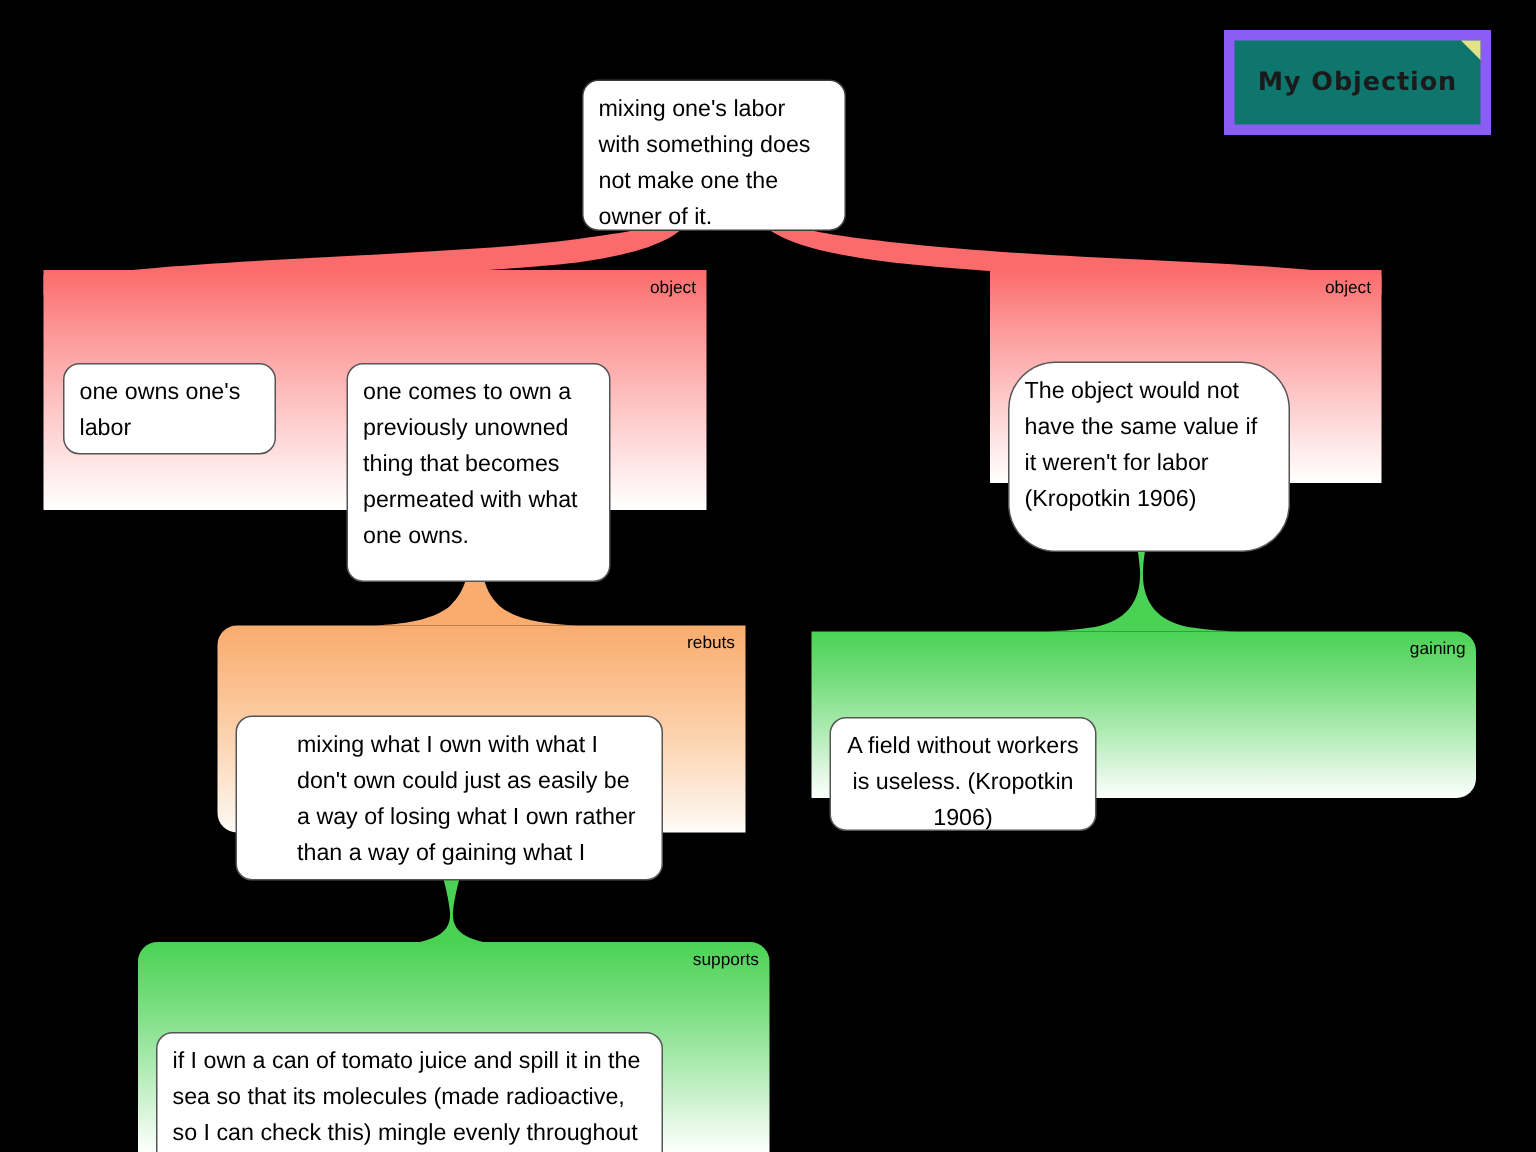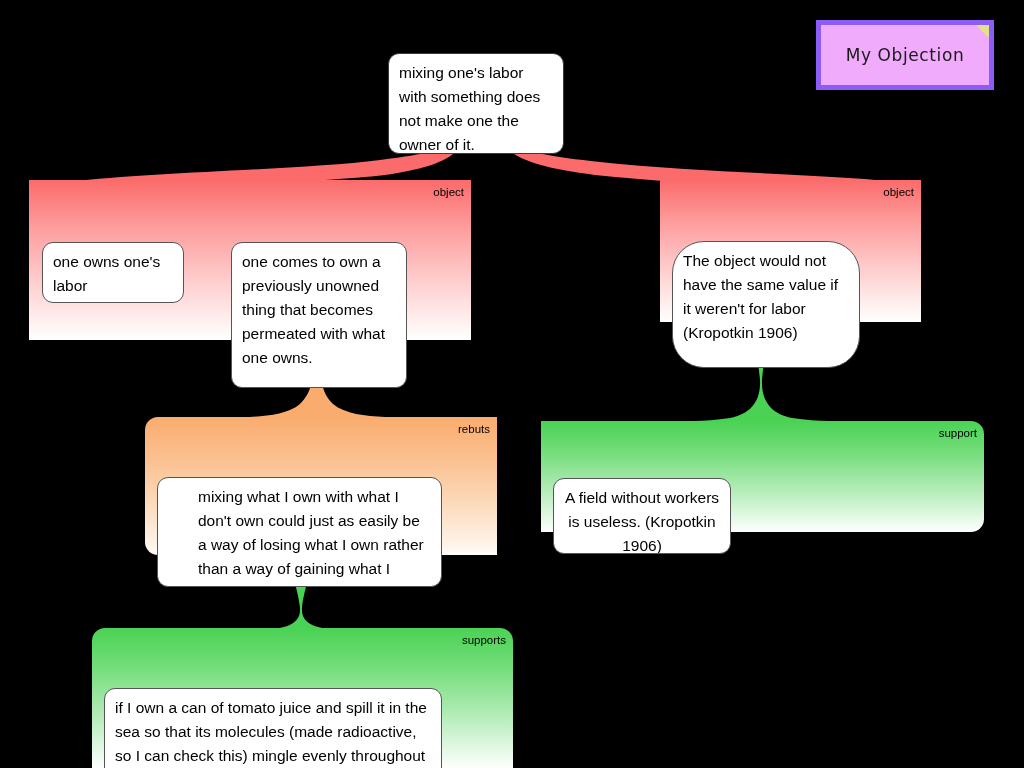--- a/index.html
+++ b/index.html
@@ -64,23 +64,24 @@
     margin-top: 48px;
   }
   .claim.root {
     border-color: #3c3c3c;
     border-width: 1.6px;
   }
 
   
   .sticky {
     position: absolute;
-    background: #f0abfc;
-    border: 5px solid #8b5cf6;
+    background: #0f766e;
+    border: 7px solid #8b5cf6;
     box-sizing: border-box;
+    font-weight: bold;
   }
   .sticky-fold {
     position: absolute;
     right: 0;
     top: 0;
     width: 0;
     height: 0;
     border-left: 13px solid transparent;
     border-top: 13px solid #e2e28a;
   }
@@ -181,21 +182,21 @@
   </div>
 
   <div class="group group-orange" style="left:145px; top:417px; width:352px; height:138px; border-top-left-radius:13px; border-bottom-left-radius:13px;">
     <div class="group-label">rebuts</div>
   </div>
   <div class="claim" style="left:157px; top:429px; width:285px; height:110px;padding-left:40px;">
     <span>mixing what I own with what I don't own could just as easily be a way of losing what I own rather than a way of gaining what I don't.</span>
   </div>
 
   <div class="group group-green" style="left:541px; top:421px; width:443px; height:111px; border-top-right-radius:13px; border-bottom-right-radius:13px;">
-    <div class="group-label">support</div>
+    <div class="group-label">gaining</div>
   </div>
   <div class="claim" style="left:553px; top:430px; width:178px; height:76px;text-align:center;">
     <span>A field without workers is useless. (Kropotkin 1906)</span>
   </div>
 
   <div class="group group-green" style="left:92px; top:628px; width:421px; height:140px; border-top-left-radius:13px; border-top-right-radius:13px;">
     <div class="group-label">supports</div>
   </div>
   <div class="claim" style="left:104px; top:640px; width:338px; height:128px;">
     <span>if I own a can of tomato juice and spill it in the sea so that its molecules (made radioactive, so I can check this) mingle evenly throughout the sea, I don't thereby come to own the sea.</span>

